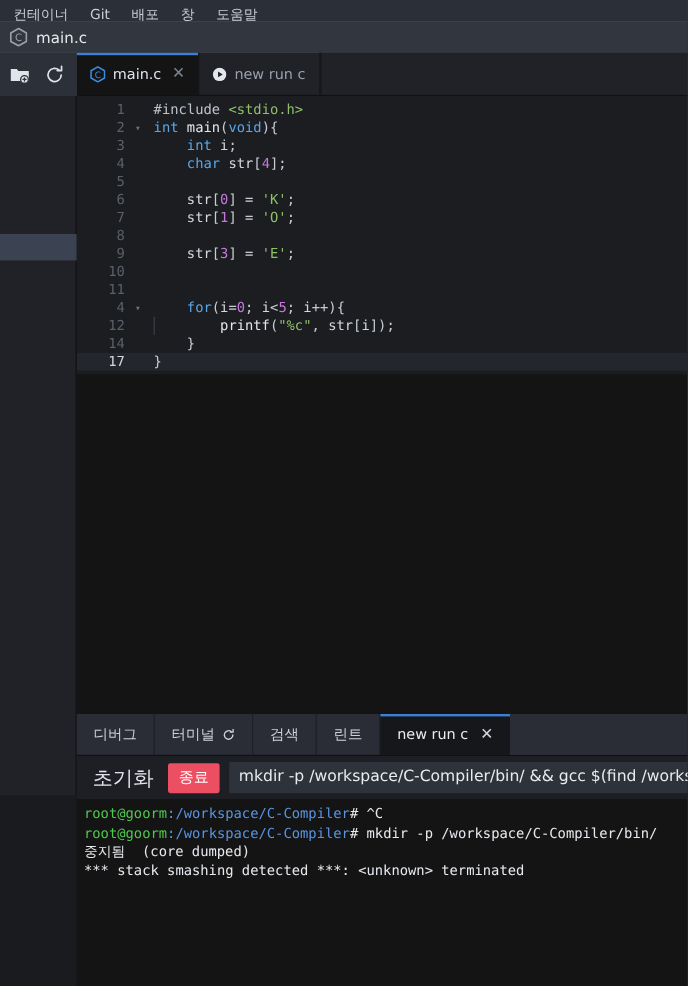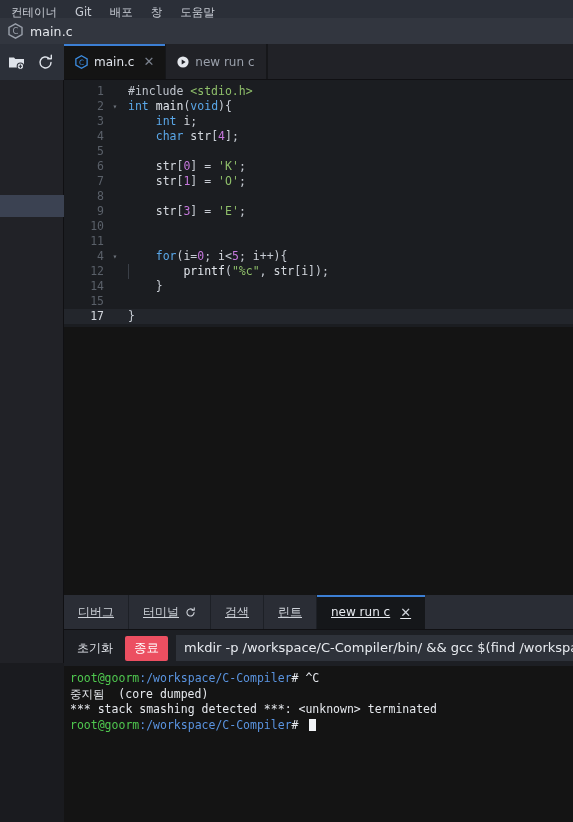--- a/index.html
+++ b/index.html
@@ -122,39 +122,39 @@
     position: absolute; left: 64px; top: 595px; width: 509px; height: 227px;
     background: #141414;
   }
   .panel-tabs {
     display: flex; height: 35px; background: #2a2d35; align-items: stretch;
     border-bottom: 1px solid #101013;
   }
   .ptab {
     display: flex; align-items: center; justify-content: center; gap: 6px;
     padding: 0 14px; font-size: 12px; color: #ced2d9; cursor: pointer;
-    border-right: 1px solid #1d2026; white-space: nowrap; text-decoration: underline;
+    border-right: 1px solid #1d2026; white-space: nowrap;
   }
   .ptab.active {
     background: #15171a; color: #e8ebf0; position: relative;
     border-right: none;
   }
   .ptab.active::before {
     content: ""; position: absolute; left: 0; right: 0; top: 0;
     height: 2px; background: #3c7fd4;
   }
   .ptab-close { color: #cfd3da; font-size: 13px; margin-left: 4px; line-height: 1; }
   .ptabs-rest { flex: 1; background: #2a2d35; }
 
   .panel-toolbar {
     display: flex; align-items: center; height: 36px;
     background: #1d1f24; padding: 0 0 0 9px; gap: 8px;
   }
   .tb-text-btn {
-    color: #e0e3e9; font-size: 12px; padding: 3px 4px; cursor: pointer;
+    color: #e0e3e9; font-size: 17px; padding: 3px 4px; cursor: pointer;
     white-space: nowrap;
   }
   .tb-stop-btn {
     background: #ec4f61; color: #ffffff; font-size: 12.5px;
     padding: 4px 9px; border-radius: 2px; cursor: pointer; white-space: nowrap;
   }
   .cmd-input {
     flex: 1; height: 26px; background: #2e323a; color: #e8ebf0;
     font-size: 13px; line-height: 26px; padding: 0 8px;
     font-family: "DejaVu Sans", "Liberation Sans", sans-serif;
@@ -307,25 +307,20 @@
         <div class="code-row">
           <span class="ln">12</span>
           <span class="fold"></span>
           <span class="code-text"><span class="indent-guide"></span>&nbsp;&nbsp;&nbsp;&nbsp;&nbsp;&nbsp;&nbsp;&nbsp;<span class="k-fn">printf</span><span class="k-pun">(</span><span class="k-str">"%c"</span><span class="k-pun">,</span>&nbsp;<span class="k-id">str</span><span class="k-pun">[</span><span class="k-id">i</span><span class="k-pun">]</span><span class="k-pun">)</span><span class="k-pun">;</span></span>
         </div>
         <div class="code-row">
           <span class="ln">14</span>
           <span class="fold"></span>
           <span class="code-text">&nbsp;&nbsp;&nbsp;&nbsp;<span class="k-pun">}</span></span>
         </div>
-        <div class="code-row">
-          <span class="ln">15</span>
-          <span class="fold"></span>
-          <span class="code-text"></span>
-        </div>
         <div class="code-row active">
           <span class="ln">17</span>
           <span class="fold"></span>
           <span class="code-text"><span class="k-pun">}</span></span>
         </div>
       </div>
   </div>
 
   <div class="panel">
     <div class="panel-tabs" id="panel-tabs">
@@ -355,19 +350,19 @@
       </div>
 
     <div class="panel-toolbar">
       <span class="tb-text-btn">초기화</span>
       <span class="tb-stop-btn">종료</span>
       <div class="cmd-input" title="명령어를 입력하세요">mkdir -p /workspace/C-Compiler/bin/ &amp;&amp; gcc $(find /workspac</div>
     </div>
 
     <div class="terminal" id="terminal">
         <div class="t-line"><span class="t-user">root@goorm</span><span class="t-path">:/workspace/C-Compiler</span><span class="t-hash"># </span><span class="t-out">^C</span></div>
+        <div class="t-line"><span class="t-user">root@goorm</span><span class="t-path">:/workspace/C-Compiler</span><span class="t-hash"># </span><span class="t-out">mkdir -p /workspace/C-Compiler/bin/</span></div>
         <div class="t-line"><span class="t-out">중지됨  (core dumped)</span></div>
         <div class="t-line"><span class="t-out">*** stack smashing detected ***: &lt;unknown&gt; terminated</span></div>
-        <div class="t-line"><span class="t-user">root@goorm</span><span class="t-path">:/workspace/C-Compiler</span><span class="t-hash"># </span><span class="t-out"></span><span class="cursor"></span></div>
       </div>
   </div>
 
 </div>
 
 </body></html>

